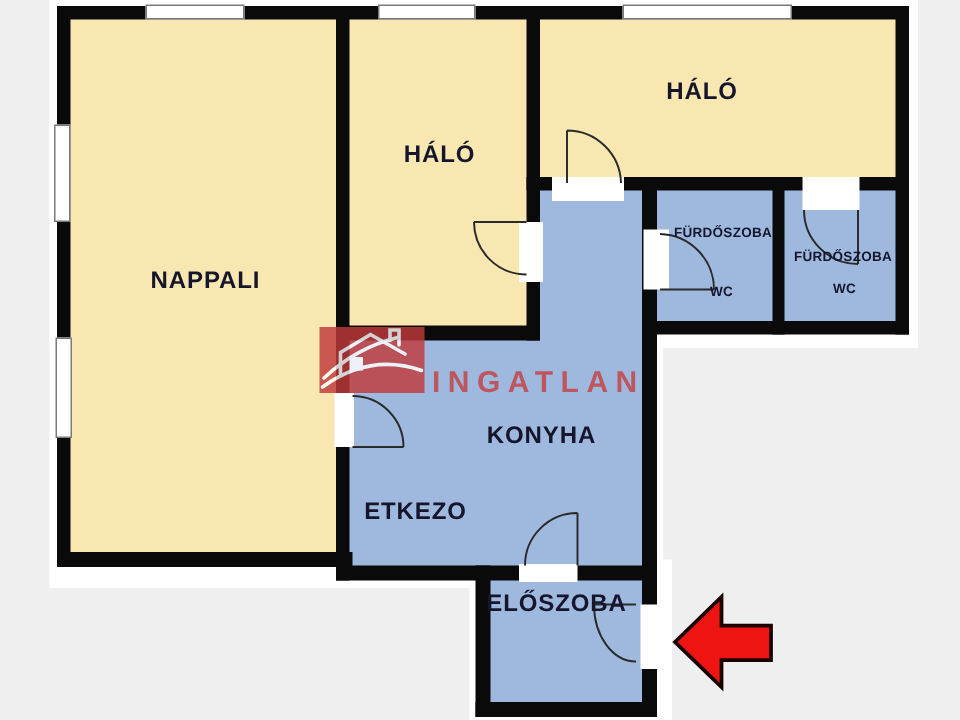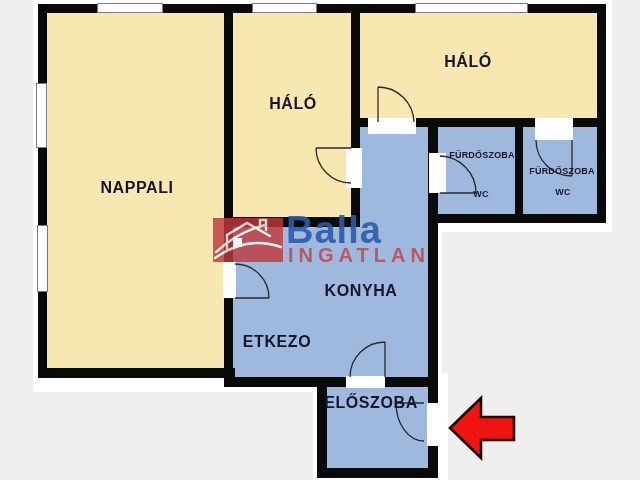--- a/index.html
+++ b/index.html
@@ -112,20 +112,19 @@
     <svg width="70" height="44" viewBox="0 0 70 44">
       <g fill="none" stroke="#ffffff" stroke-width="2.4" stroke-linecap="round">
         <path d="M2,40 C20,27 42,20 68,29"></path>
         <path d="M3,34 C20,18 36,11 52,7"></path>
         <path d="M14,31 L14,17 L34,5 L57,18"></path>
         <path d="M47,9 L47,2 L53,2 L53,12"></path>
       </g>
       <rect x="20" y="20" width="9" height="9" fill="#ffffff"></rect>
     </svg>
   </div>
-  <div class="logo-brand">Balla</div>
   <div class="logo-tagline">INGATLAN</div>
 
   <svg id="arrow-layer" width="640" height="480" viewBox="0 0 640 480">
     <polygon points="450,428 481,398 481,417 514,417 514,440 481,440 481,458" fill="#ee1411" stroke="#1a0000" stroke-width="2.5" stroke-linejoin="miter"></polygon>
   </svg>
 
 </div>
 
 </body></html>

